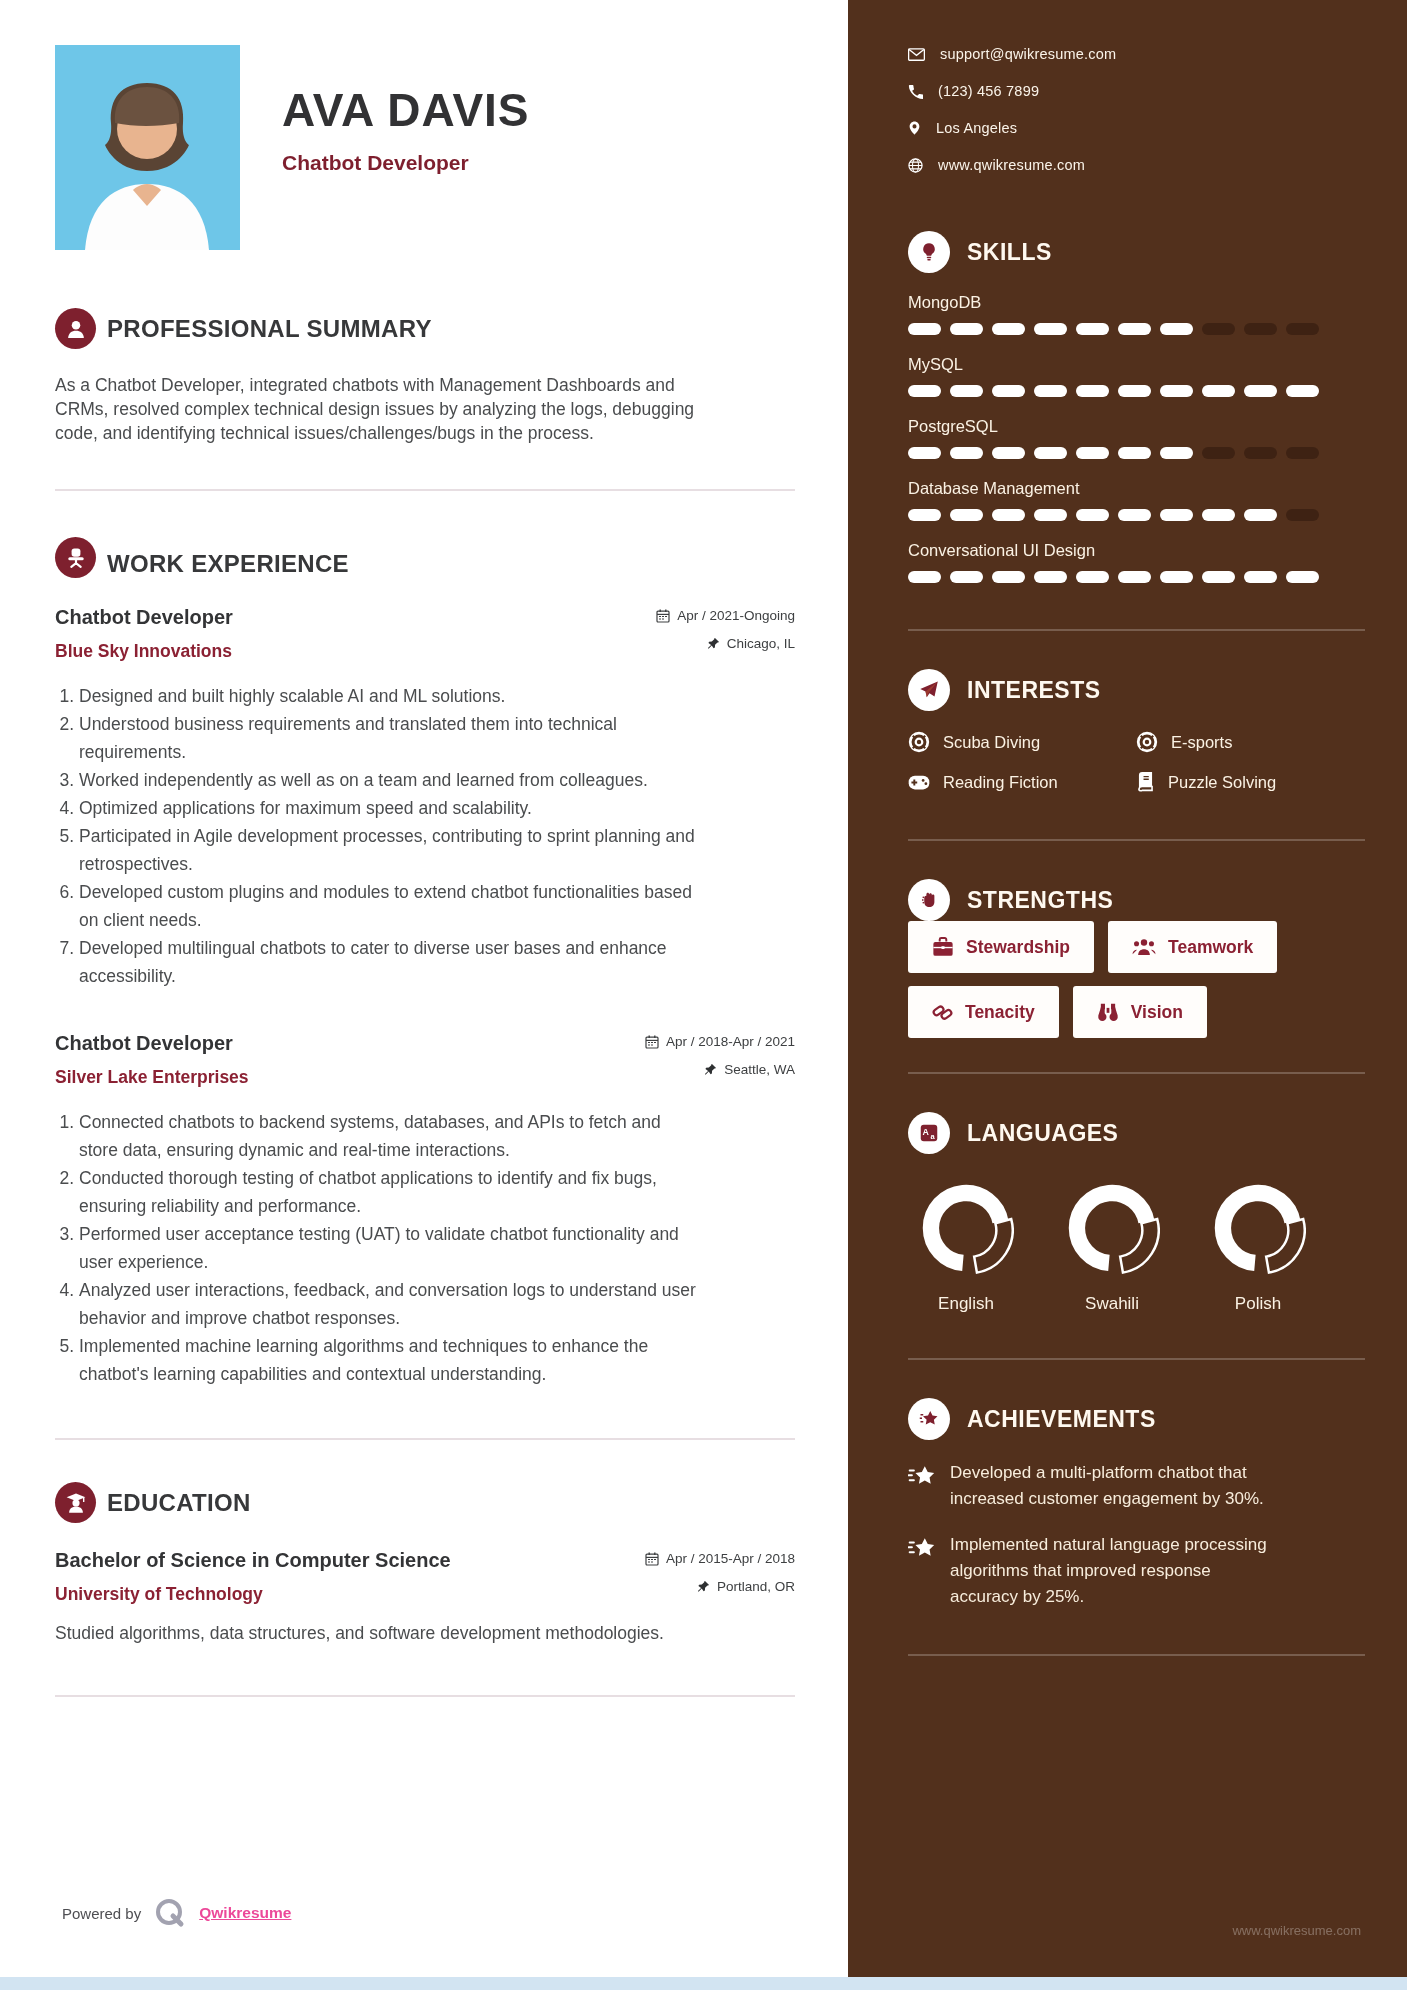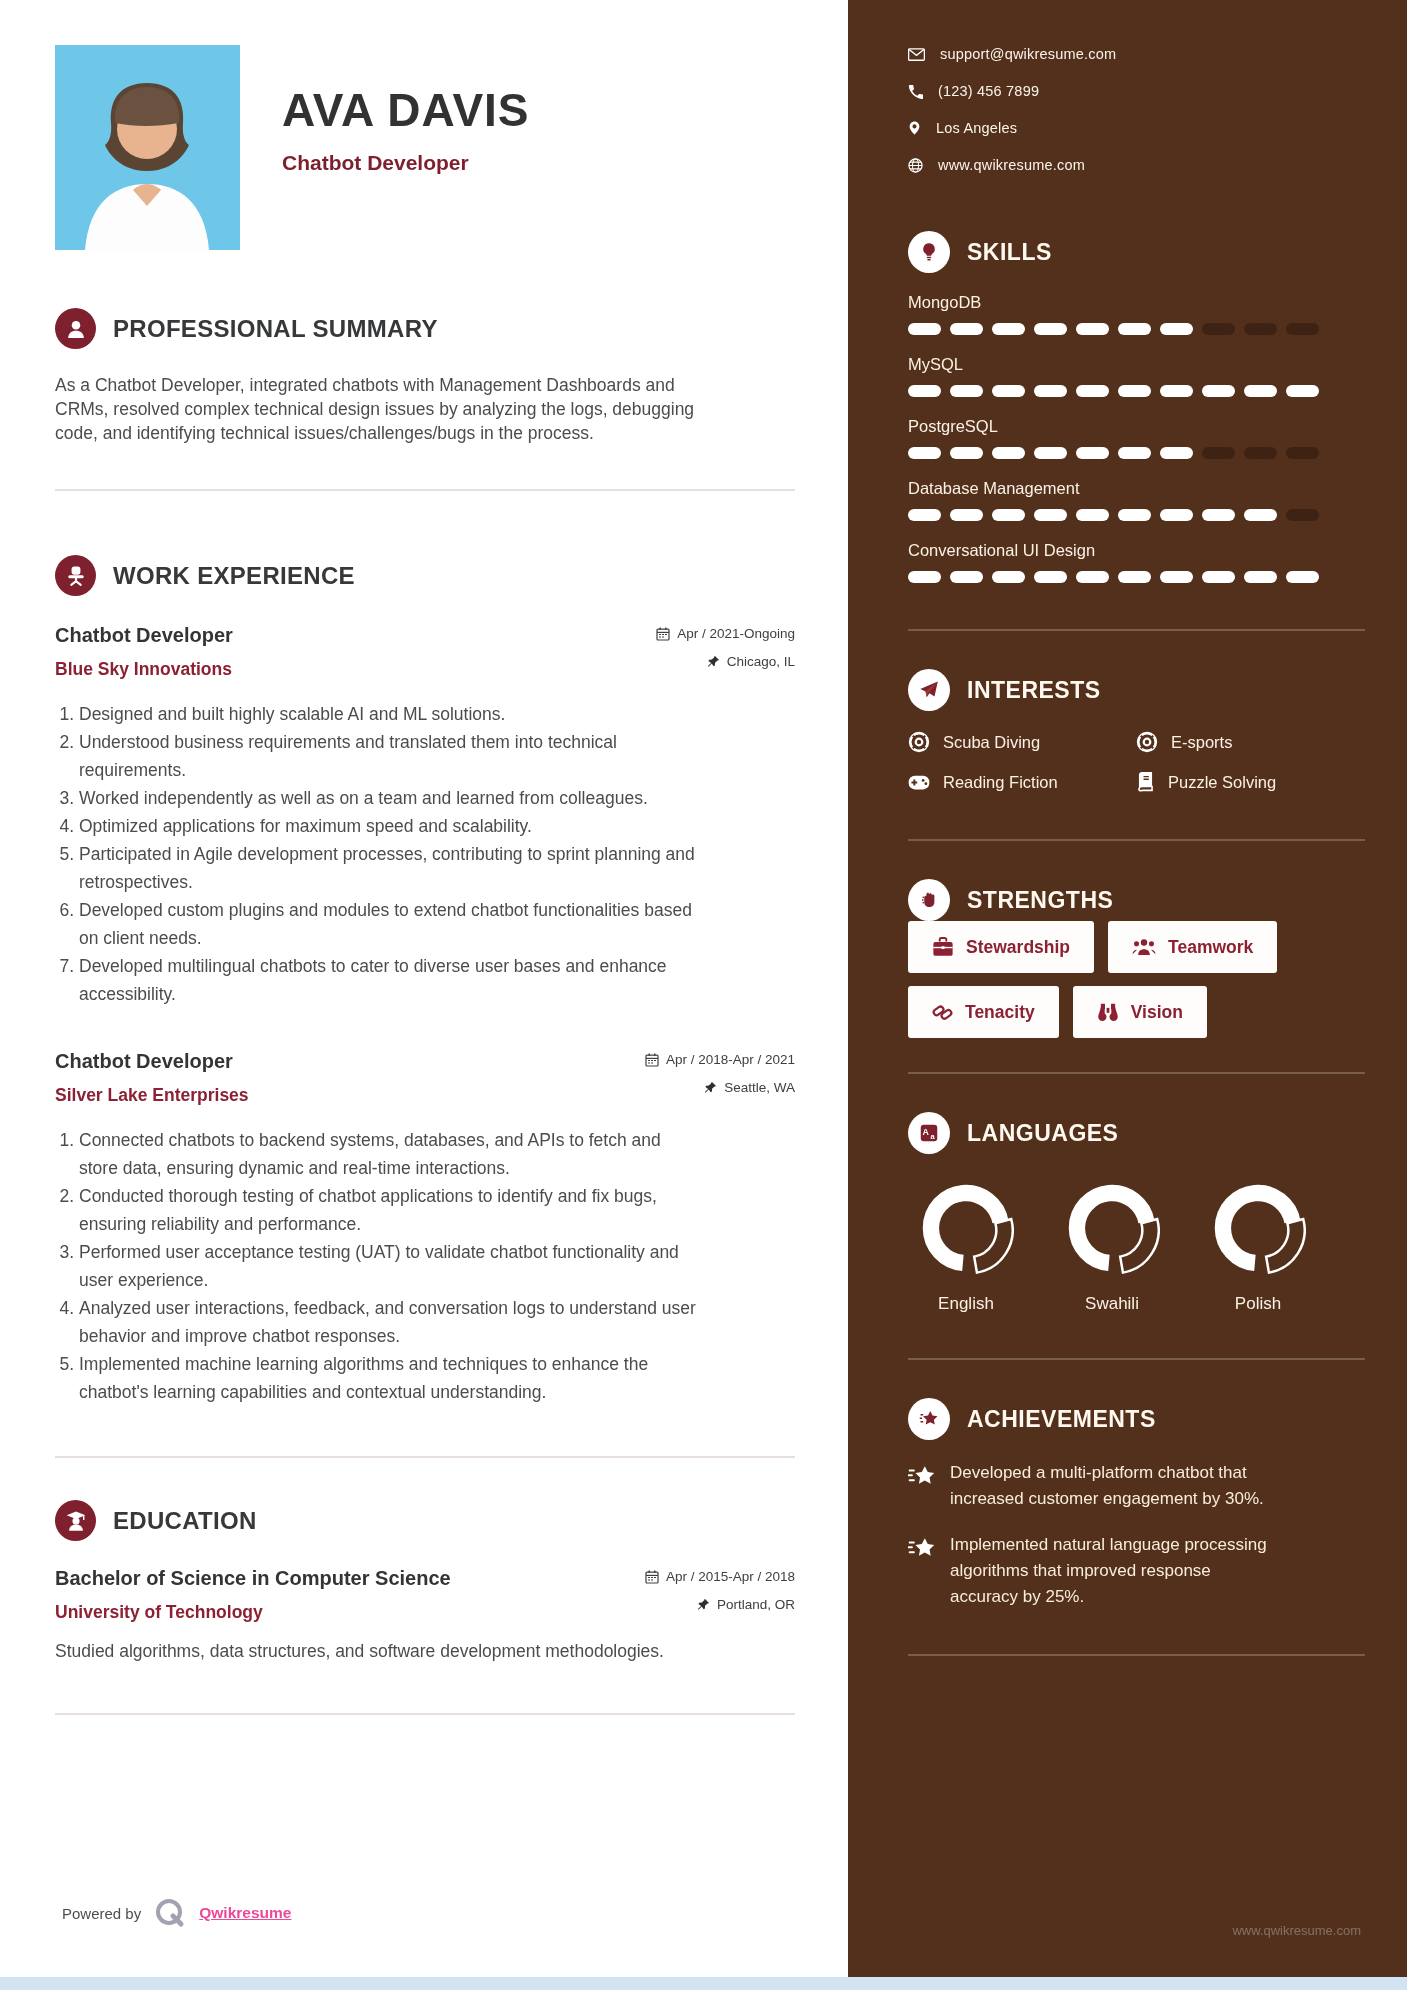--- a/index.html
+++ b/index.html
@@ -10,21 +10,21 @@
   
   .left { width:848px; background:#ffffff; padding:45px 0 0 55px; position:relative; }
   .left-inner { width:740px; }
 
   .header-row { display:flex; gap:42px; }
   .photo { width:185px; height:205px; flex:0 0 auto; overflow:hidden; }
   .name-block { margin-top:38px; }
   .person-name { font-size:46px; font-weight:700; letter-spacing:1px; color:#323234; }
   .person-title { font-size:21px; font-weight:700; color:#7E1F2E; margin-top:14px; }
 
-  .sec-head { display:flex; align-items:center; gap:17px; }
+  .sec-head { display:flex; align-items:center; gap:11px; }
   .sec-head .badge { width:41px; height:41px; border-radius:50%; background:#7E202E;
       display:flex; align-items:center; justify-content:center; flex:0 0 auto; }
   .sec-head .sec-title { font-size:24px; font-weight:700; color:#37383A; letter-spacing:0.3px; }
 
   .summary-text { margin-top:24px; width:640px; font-size:17.5px; line-height:24px; color:#4A4C4E; }
 
   .divider { height:2px; background:#E7DEE2; width:740px; border:0; }
 
   .job { position:relative; }
   .job-title { font-size:20px; font-weight:700; color:#333436; }
@@ -111,21 +111,21 @@
               <circle cx="8" cy="5.2" r="3.1" fill="#fff"></circle>
               <path d="M2.3 14.6c0-3.6 2.6-5.4 5.7-5.4s5.7 1.8 5.7 5.4z" fill="#fff"></path>
             </svg>
         </span>
         <span class="sec-title">PROFESSIONAL SUMMARY</span>
       </div>
       <p class="summary-text">As a Chatbot Developer, integrated chatbots with Management Dashboards and CRMs, resolved complex technical design issues by analyzing the logs, debugging code, and identifying technical issues/challenges/bugs in the process.</p>
 
       <hr class="divider" style="margin-top:44px;">
 
-      <div class="sec-head" style="margin-top:64px;">
+      <div class="sec-head" style="margin-top:46px;align-items:flex-end;">
         <span class="badge">
           <svg width="22" height="22" viewBox="0 0 16 16" fill="none" stroke="#fff" stroke-width="1.6" stroke-linecap="round">
             <rect x="4.8" y="1" width="6.4" height="6" rx="2" fill="#fff" stroke="none"></rect>
             <path d="M3.5 8.6h9" stroke-width="2.2"></path>
             <path d="M8 8.6v3.2M4.6 14.4l3.4-2.6 3.4 2.6"></path>
           </svg>
         </span>
         <span class="sec-title">WORK EXPERIENCE</span>
       </div>
 

